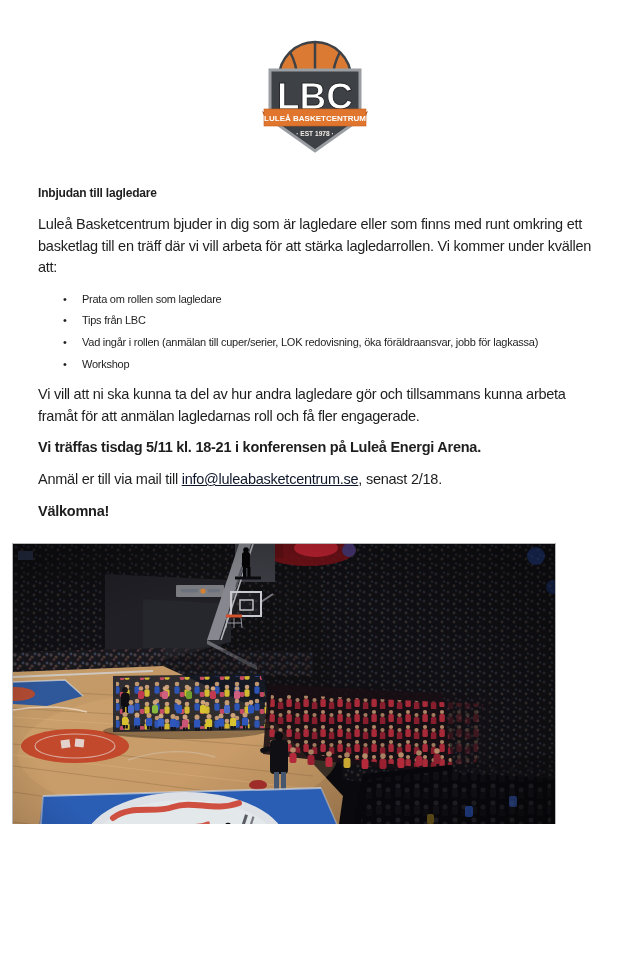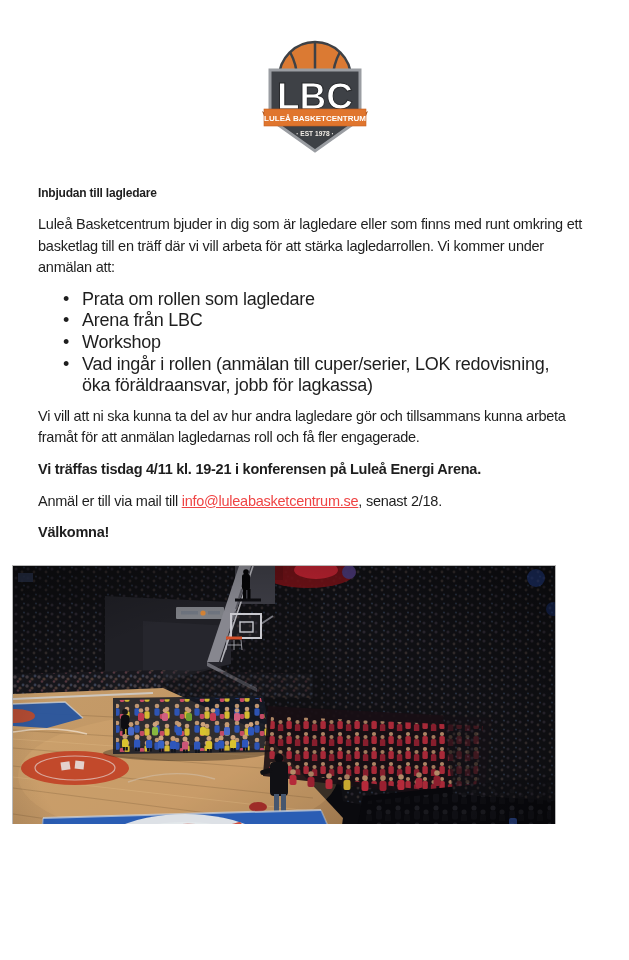--- a/index.html
+++ b/index.html
@@ -5,24 +5,24 @@
   html,body{margin:0;padding:0;background:#ffffff;}
   .page{
     position:relative;width:629px;height:824px;background:#ffffff;overflow:hidden;
     font-family:"Liberation Sans",sans-serif;color:#1e1e1e;
   }
   .logo-wrap{display:block;margin:37px auto 0;width:106px;height:116px;}
   .doc{padding:0 34px 0 38px;}
   .doc-heading{font-size:12px;line-height:21px;font-weight:bold;margin:30px 0 10px;letter-spacing:-0.2px;}
   .doc p{font-size:14.5px;line-height:21.6px;margin:0 0 10px;letter-spacing:-0.25px;}
   .doc ul{margin:0 0 9px 24px;padding:0;list-style:none;}
-  .doc li{font-size:18px;line-height:21.6px;padding-left:20px;position:relative;letter-spacing:-0.25px;max-width:474px;}
+  .doc li{font-size:11px;line-height:21.6px;padding-left:20px;position:relative;letter-spacing:-0.25px;max-width:474px;}
   .doc li::before{content:"\2022";position:absolute;left:1px;top:0;}
   .bold{font-weight:bold;}
-  .email-link{color:#ef4444;text-decoration:underline;cursor:pointer;}
+  .email-link{color:#0f172a;text-decoration:underline;cursor:pointer;}
   .photo-frame{margin:21px 0 0 12px;width:542px;height:336px;border:1px solid #b9b9b9;}
   .photo-frame svg{display:block;}
 </style>
 </head>
 <body>
 
 <div class="page">
 
   <svg class="logo-wrap" viewBox="0 0 106 116">
 
@@ -45,32 +45,32 @@
       <path d="M106,74 L100,78 L100,88 Z" fill="#9c4f1c"></path>
       <rect x="2" y="72" width="102" height="17" fill="#E0752D" stroke="#c55f1e" stroke-width="0.6"></rect>
       <text x="53" y="84" text-anchor="middle" font-family="Liberation Sans, sans-serif" font-size="8" font-weight="bold" fill="#ffffff">LULEÅ BASKETCENTRUM</text>
     </g>
     <text x="53" y="99" text-anchor="middle" font-family="Liberation Sans, sans-serif" font-size="6.6" font-weight="bold" fill="#f2ede7">· EST 1978 ·</text>
   </svg>
 
   <div class="doc">
     <div class="doc-heading">Inbjudan till lagledare</div>
 
-    <p>Luleå Basketcentrum bjuder in dig som är lagledare eller som finns med runt omkring ett basketlag till en träff där vi vill arbeta för att stärka lagledarrollen. Vi kommer under anmälan att:</p>
+    <p>Luleå Basketcentrum bjuder in dig som är lagledare eller som finns med runt omkring ett basketlag till en träff där vi vill arbeta för att stärka lagledarrollen. Vi kommer under kvällen att:</p>
 
     <ul>
       <li>Prata om rollen som lagledare</li>
-      <li>Arena från LBC</li>
+      <li>Tips från LBC</li>
+      <li>Vad ingår i rollen (anmälan till cuper/serier, LOK redovisning, öka föräldraansvar, jobb för lagkassa)</li>
       <li>Workshop</li>
-      <li>Vad ingår i rollen (anmälan till cuper/serier, LOK redovisning, öka föräldraansvar, jobb för lagkassa)</li>
     </ul>
 
     <p>Vi vill att ni ska kunna ta del av hur andra lagledare gör och tillsammans kunna arbeta framåt för att anmälan lagledarnas roll och få fler engagerade.</p>
 
-    <p class="bold">Vi träffas tisdag 4/11 kl. 19-21 i konferensen på Luleå Energi Arena.</p>
+    <p class="bold">Vi träffas tisdag 5/11 kl. 18-21 i konferensen på Luleå Energi Arena.</p>
 
     <p><span>Anmäl er till via mail till </span><a class="email-link" href="#">info@luleabasketcentrum.se</a><span>, senast 2/18.</span></p>
 
     <p class="bold">Välkomna!</p>
   </div>
 
   <div class="photo-frame">
   <svg viewBox="0 0 542 336" width="542" height="336">
     <defs>
       <linearGradient id="floorG" x1="0" y1="0" x2="1" y2="1">

